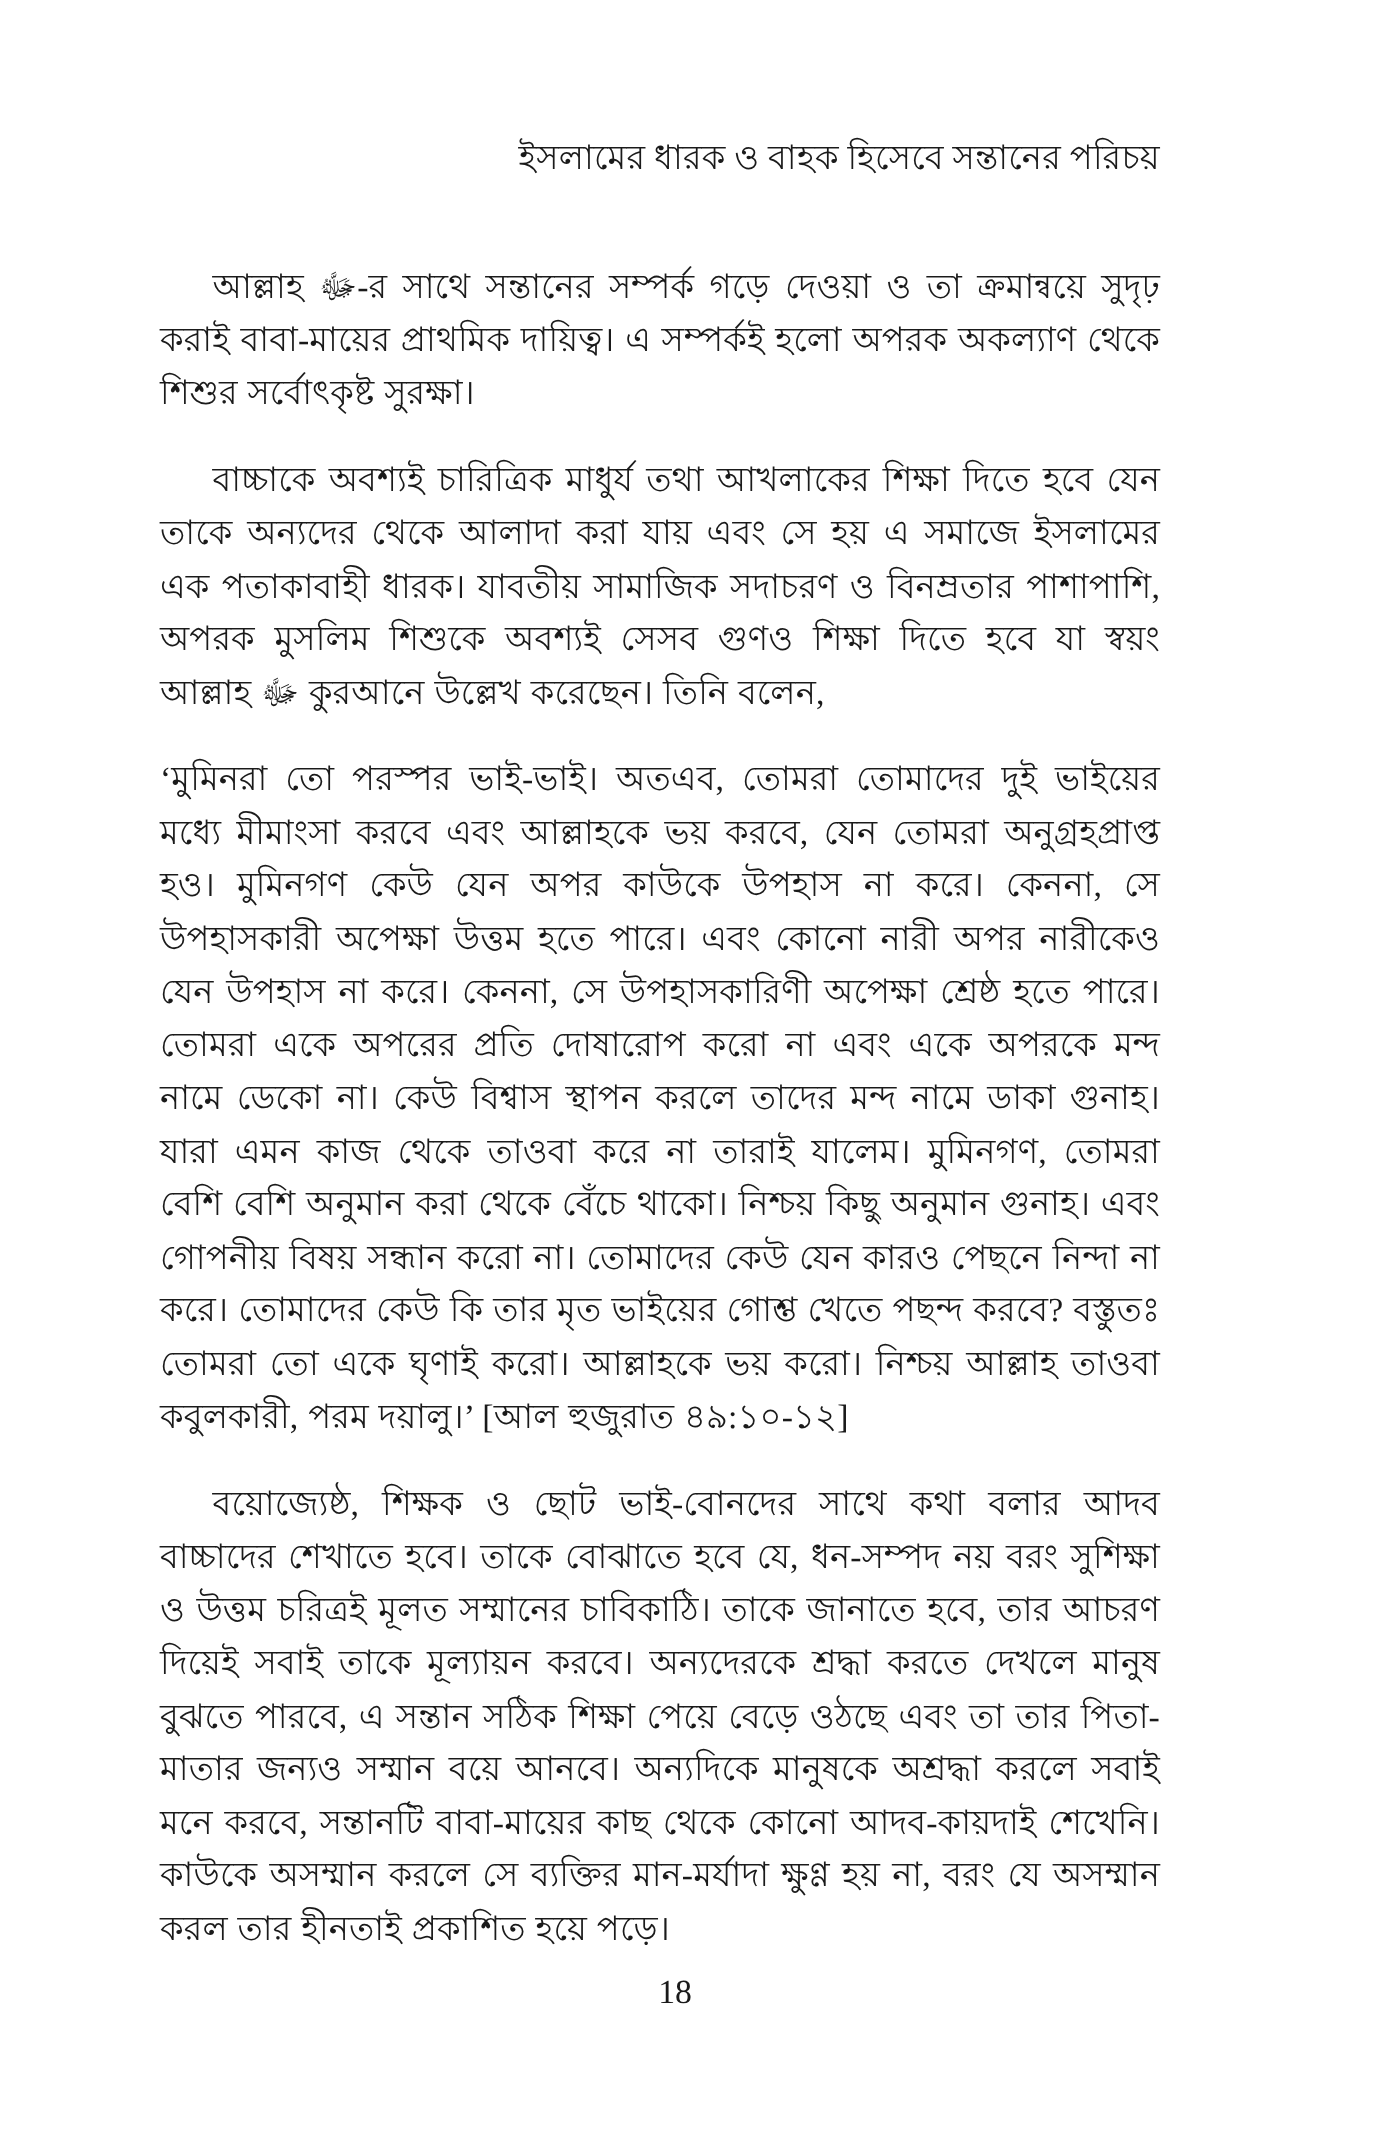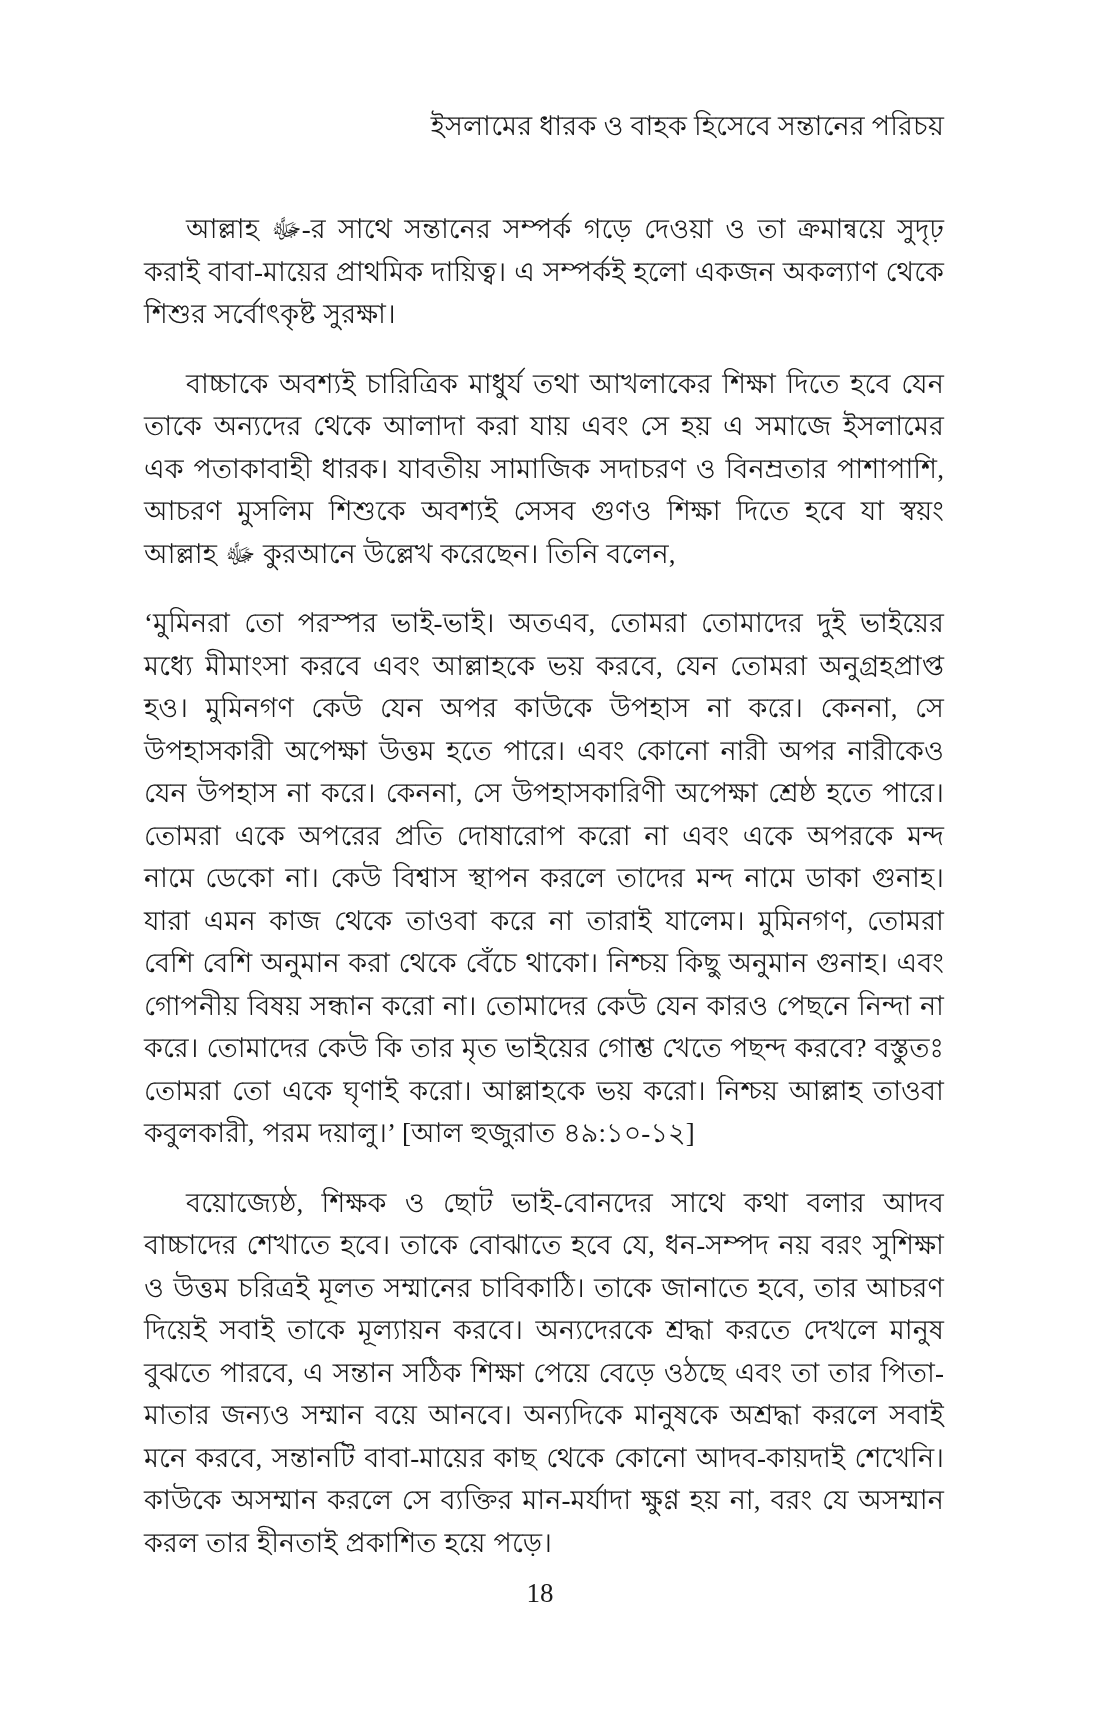--- a/index.html
+++ b/index.html
@@ -13,21 +13,21 @@
     height: 1720px;
     margin: 0 auto;
     background: #ffffff;
     color: #1a1a1a;
     font-family: "Liberation Serif", "DejaVu Serif", serif;
     overflow: hidden;
     box-sizing: border-box;
   }
   .content {
     position: absolute;
-    left: 144px;
+    left: 128px;
     top: 0;
     width: 800px;
   }
   .running-header {
     margin-top: 106px;
     text-align: right;
     font-size: 27px;
     line-height: 40px;
     font-weight: 400;
     letter-spacing: 0.2px;
@@ -63,23 +63,23 @@
 </head>
 <body>
 
 <div class="page" style="background: rgb(255, 255, 255); color: rgb(26, 26, 26);">
   <div class="content">
 
     <div class="running-header">ইসলামের ধারক ও বাহক হিসেবে সন্তানের পরিচয়</div>
 
     <div class="body-text">
 
-      <p class="indent">আল্লাহ ﷻ-র সাথে সন্তানের সম্পর্ক গড়ে দেওয়া ও তা ক্রমান্বয়ে সুদৃঢ় করাই বাবা-মায়ের প্রাথমিক দায়িত্ব। এ সম্পর্কই হলো একজন অকল্যাণ থেকে শিশুর সর্বোৎকৃষ্ট সুরক্ষা।</p>
+      <p class="indent">আল্লাহ ﷻ-র সাথে সন্তানের সম্পর্ক গড়ে দেওয়া ও তা ক্রমান্বয়ে সুদৃঢ় করাই বাবা-মায়ের প্রাথমিক দায়িত্ব। এ সম্পর্কই হলো অপরক অকল্যাণ থেকে শিশুর সর্বোৎকৃষ্ট সুরক্ষা।</p>
 
-      <p class="indent">বাচ্চাকে অবশ্যই চারিত্রিক মাধুর্য তথা আখলাকের শিক্ষা দিতে হবে যেন তাকে অন্যদের থেকে আলাদা করা যায় এবং সে হয় এ সমাজে ইসলামের এক পতাকাবাহী ধারক। যাবতীয় সামাজিক সদাচরণ ও বিনম্রতার পাশাপাশি, আচরণ মুসলিম শিশুকে অবশ্যই সেসব গুণও শিক্ষা দিতে হবে যা স্বয়ং আল্লাহ ﷻ কুরআনে উল্লেখ করেছেন। তিনি বলেন,</p>
+      <p class="indent">বাচ্চাকে অবশ্যই চারিত্রিক মাধুর্য তথা আখলাকের শিক্ষা দিতে হবে যেন তাকে অন্যদের থেকে আলাদা করা যায় এবং সে হয় এ সমাজে ইসলামের এক পতাকাবাহী ধারক। যাবতীয় সামাজিক সদাচরণ ও বিনম্রতার পাশাপাশি, অপরক মুসলিম শিশুকে অবশ্যই সেসব গুণও শিক্ষা দিতে হবে যা স্বয়ং আল্লাহ ﷻ কুরআনে উল্লেখ করেছেন। তিনি বলেন,</p>
 
       <p class="quote-block">‘মুমিনরা তো পরস্পর ভাই-ভাই। অতএব, তোমরা তোমাদের দুই ভাইয়ের মধ্যে মীমাংসা করবে এবং আল্লাহকে ভয় করবে, যেন তোমরা অনুগ্রহপ্রাপ্ত হও। মুমিনগণ কেউ যেন অপর কাউকে উপহাস না করে। কেননা, সে উপহাসকারী অপেক্ষা উত্তম হতে পারে। এবং কোনো নারী অপর নারীকেও যেন উপহাস না করে। কেননা, সে উপহাসকারিণী অপেক্ষা শ্রেষ্ঠ হতে পারে। তোমরা একে অপরের প্রতি দোষারোপ করো না এবং একে অপরকে মন্দ নামে ডেকো না। কেউ বিশ্বাস স্থাপন করলে তাদের মন্দ নামে ডাকা গুনাহ। যারা এমন কাজ থেকে তাওবা করে না তারাই যালেম। মুমিনগণ, তোমরা বেশি বেশি অনুমান করা থেকে বেঁচে থাকো। নিশ্চয় কিছু অনুমান গুনাহ। এবং গোপনীয় বিষয় সন্ধান করো না। তোমাদের কেউ যেন কারও পেছনে নিন্দা না করে। তোমাদের কেউ কি তার মৃত ভাইয়ের গোশ্ত খেতে পছন্দ করবে? বস্তুতঃ তোমরা তো একে ঘৃণাই করো। আল্লাহকে ভয় করো। নিশ্চয় আল্লাহ তাওবা কবুলকারী, পরম দয়ালু।’ [আল হুজুরাত ৪৯:১০-১২]</p>
 
       <p class="indent">বয়োজ্যেষ্ঠ, শিক্ষক ও ছোট ভাই-বোনদের সাথে কথা বলার আদব বাচ্চাদের শেখাতে হবে। তাকে বোঝাতে হবে যে, ধন-সম্পদ নয় বরং সুশিক্ষা ও উত্তম চরিত্রই মূলত সম্মানের চাবিকাঠি। তাকে জানাতে হবে, তার আচরণ দিয়েই সবাই তাকে মূল্যায়ন করবে। অন্যদেরকে শ্রদ্ধা করতে দেখলে মানুষ বুঝতে পারবে, এ সন্তান সঠিক শিক্ষা পেয়ে বেড়ে ওঠছে এবং তা তার পিতা-মাতার জন্যও সম্মান বয়ে আনবে। অন্যদিকে মানুষকে অশ্রদ্ধা করলে সবাই মনে করবে, সন্তানটি বাবা-মায়ের কাছ থেকে কোনো আদব-কায়দাই শেখেনি। কাউকে অসম্মান করলে সে ব্যক্তির মান-মর্যাদা ক্ষুণ্ণ হয় না, বরং যে অসম্মান করল তার হীনতাই প্রকাশিত হয়ে পড়ে।</p>
 
     </div>
   </div>
 
   <div class="page-number">18</div>
 </div>

